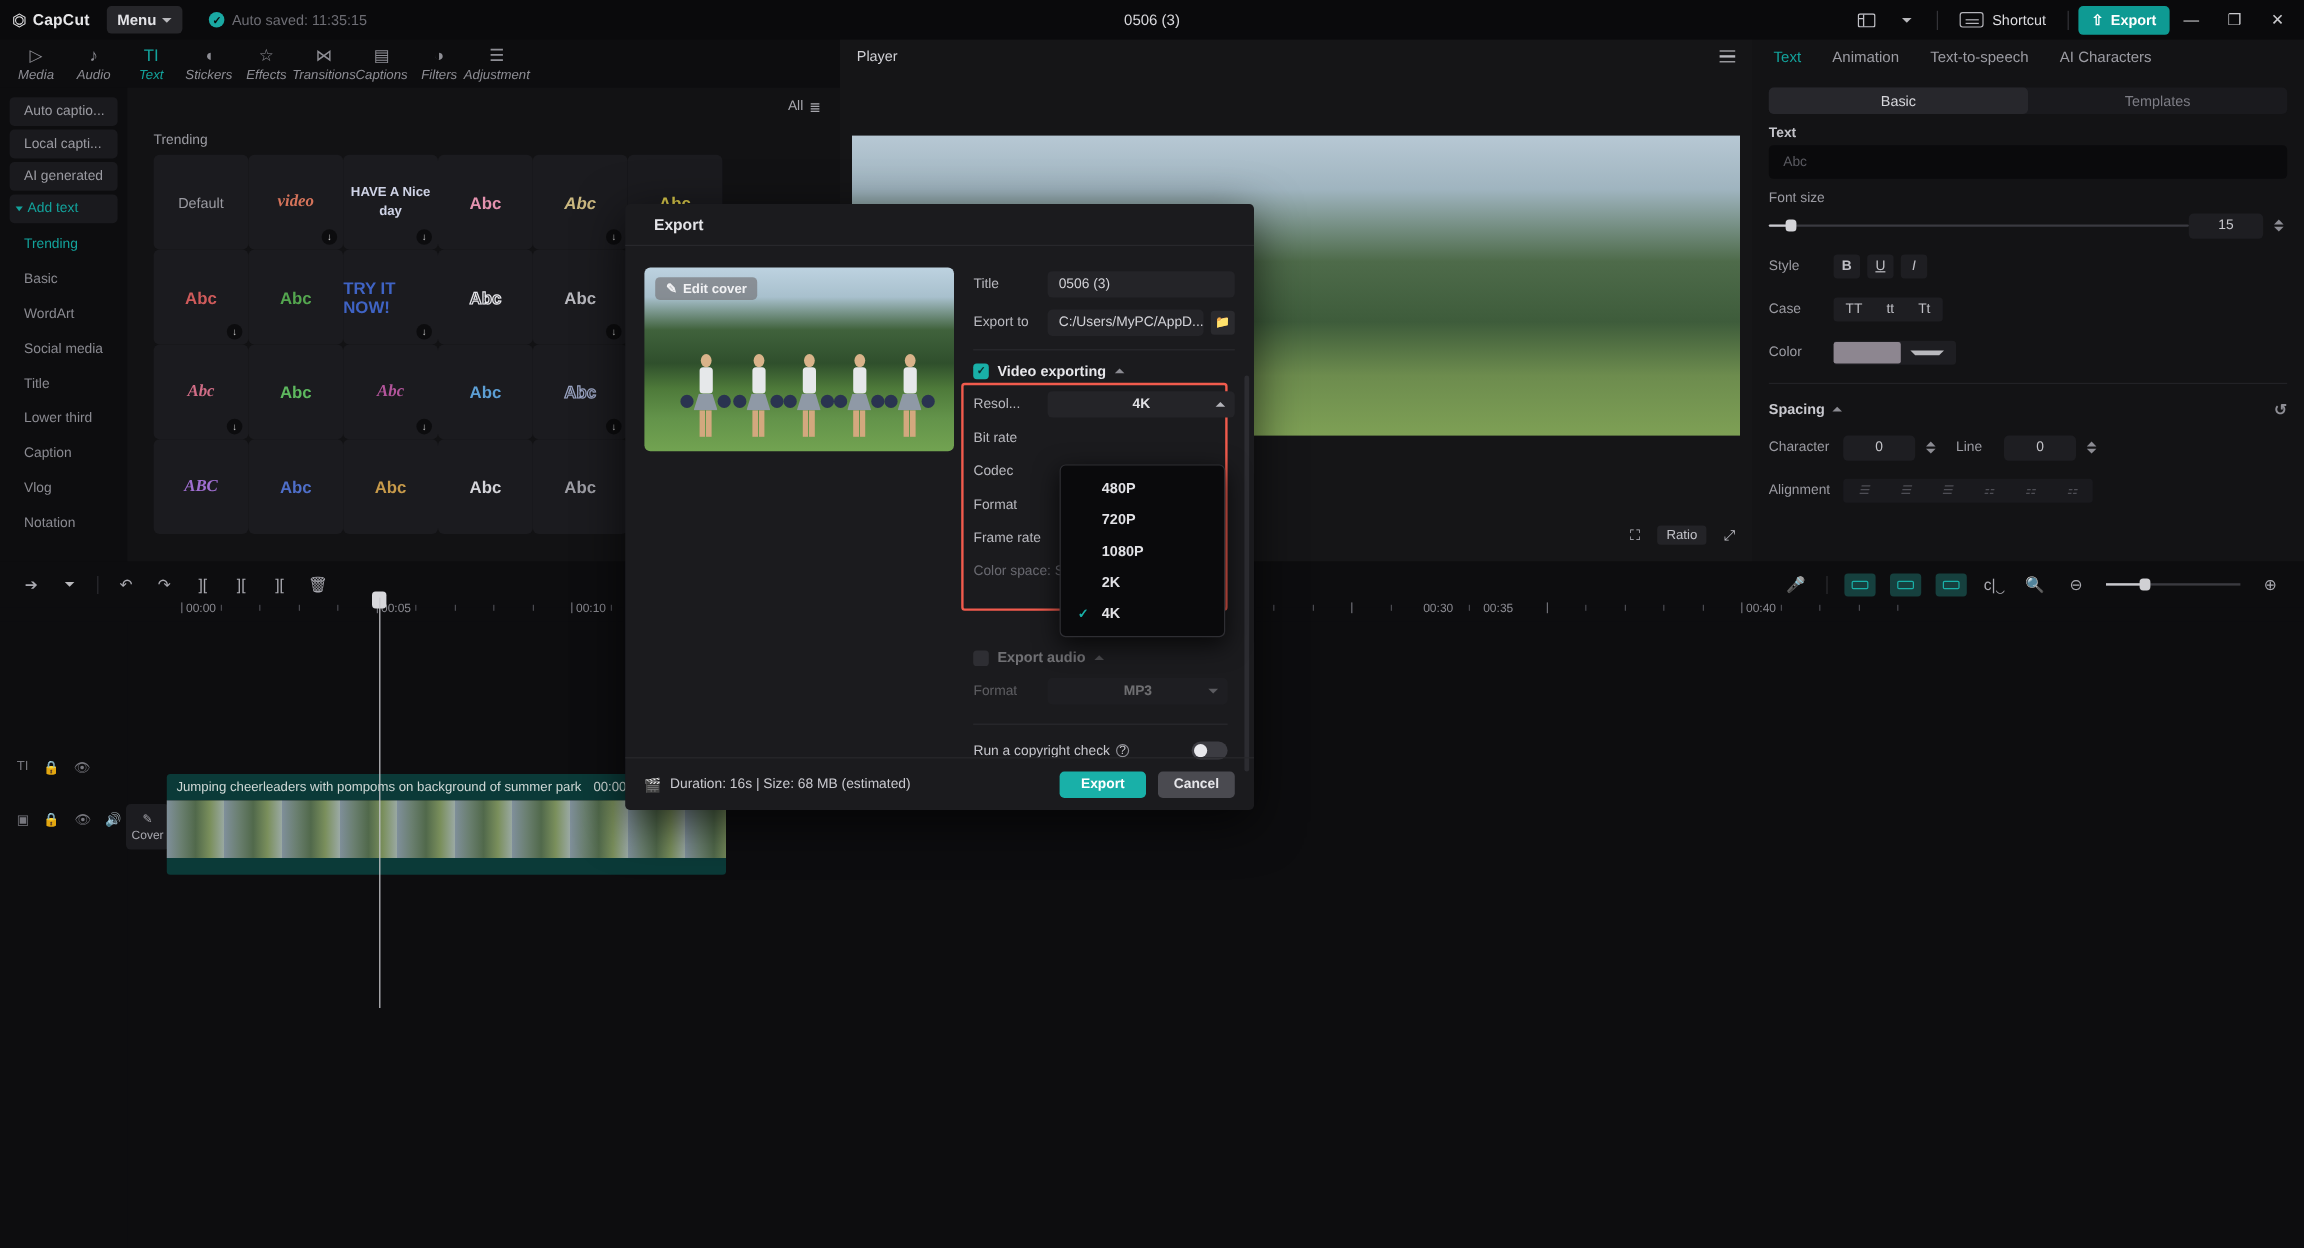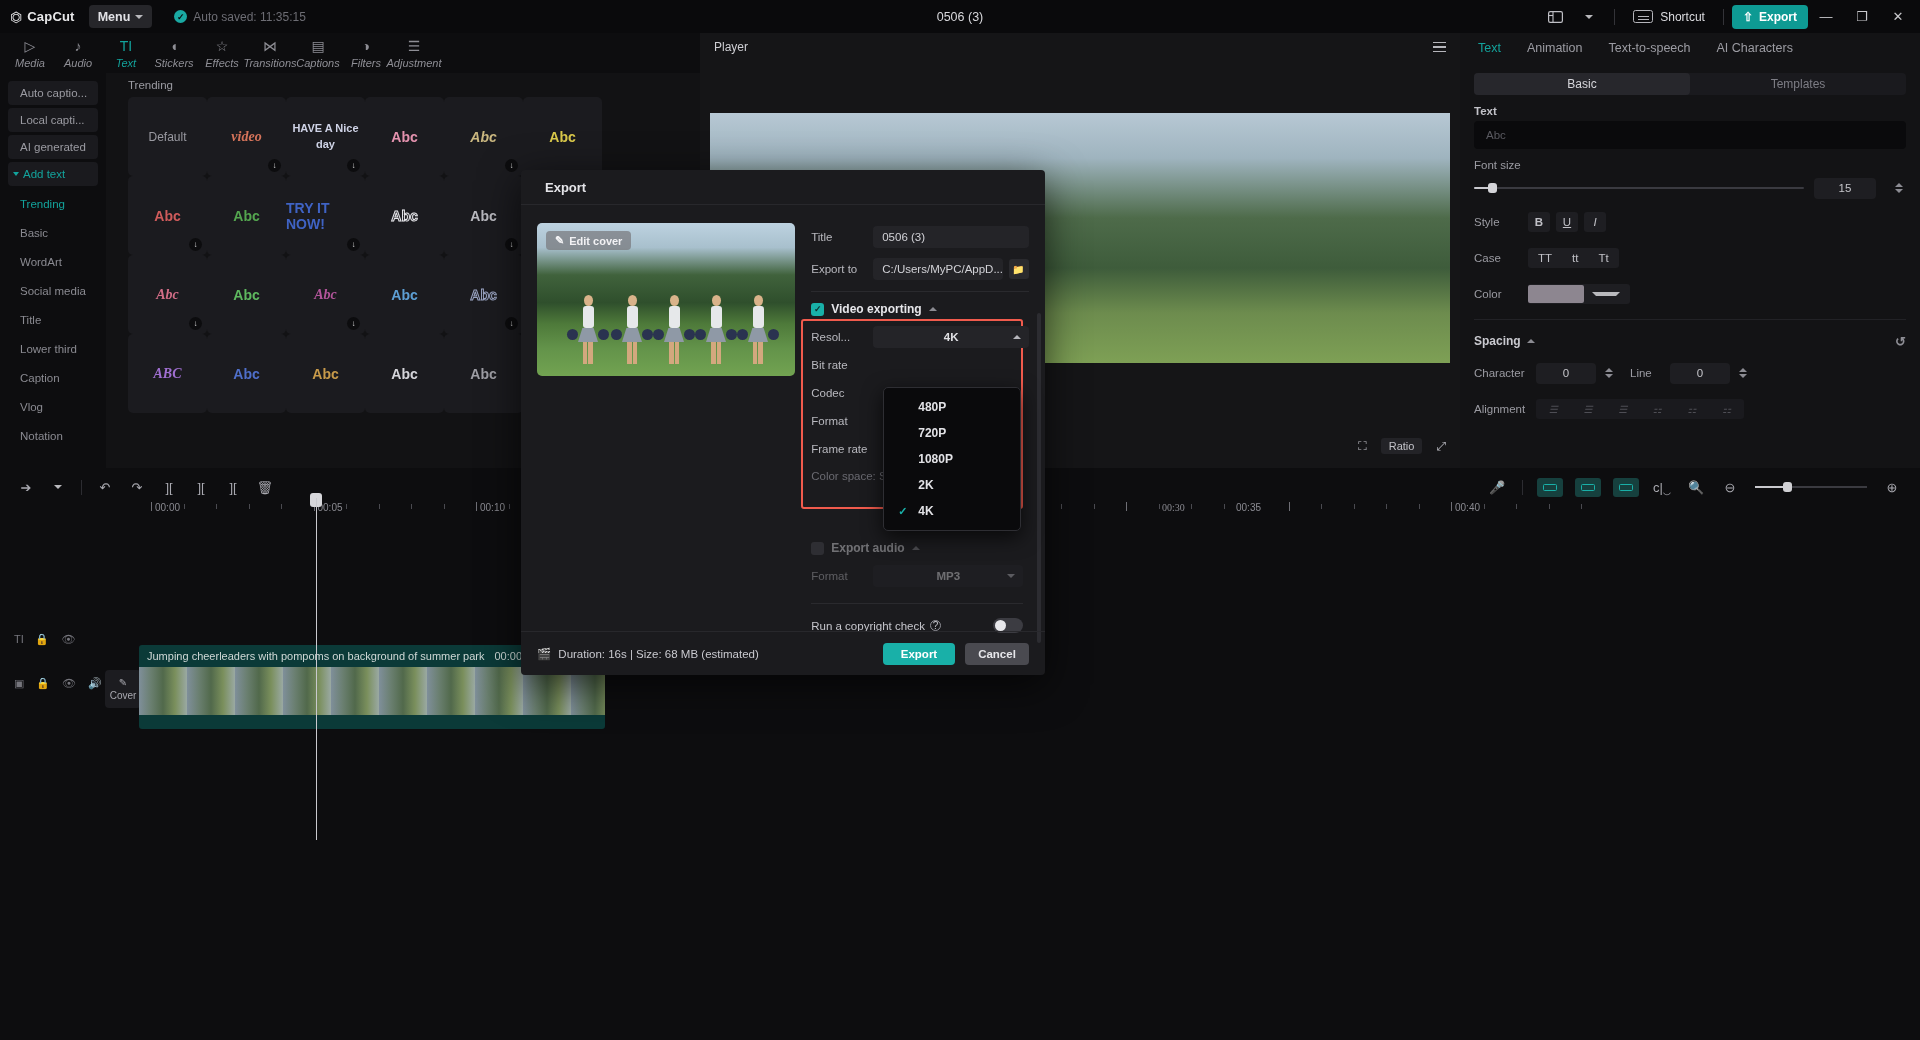--- a/index.html
+++ b/index.html
@@ -103,21 +103,21 @@
   .rp-seg div { flex:1;display:flex;align-items:center;justify-content:center;font-size:12px;color:#7d7d85;cursor:pointer;border-radius:4px; }
   .rp-seg div.on { background:#27272c;color:#d6d6db; }
   .rp-lbl { padding:10px 0 4px 14px; font-size:11.5px; color:#c2c2c8; font-weight:600; }
   .rp-textbox { margin:0 14px; height:28px;background:#0a0a0c;border-radius:4px;display:flex;align-items:center;padding-left:12px;font-size:11.5px;color:#5a5a61;cursor:text; }
   .rp-row { display:flex;align-items:center;padding:0 14px;height:30px;margin-top:6px; }
   .rp-row .k { width:54px;font-size:11.5px;color:#9b9ba2; }
   .rp-select { width:148px;height:22px;background:#1e1e22;border-radius:4px;display:flex;align-items:center;padding-left:10px;font-size:11.5px;color:#c3c3c9;cursor:pointer; }
   .spin { width:14px;height:20px;margin-left:6px;display:flex;flex-direction:column;align-items:center;justify-content:center;gap:2px;cursor:pointer; }
   .spin .u { width:0;height:0;border-left:4px solid transparent;border-right:4px solid transparent;border-bottom:4px solid #8c8c93; }
   .spin .d { width:0;height:0;border-left:4px solid transparent;border-right:4px solid transparent;border-top:4px solid #8c8c93; }
-  .slider-row { display:flex;align-items:center;padding:0 14px;gap:10px;height:26px; }
+  .slider-row { display:flex;align-items:center;padding:0 14px;gap:0;height:26px; }
   .track { flex:1;height:2px;background:#3a3a40;position:relative;border-radius:2px; }
   .knob { position:absolute;left:14px;top:-4px;width:9px;height:10px;background:#d4d4d8;border-radius:3px; }
   .track .fill { position:absolute;left:0;top:0;height:2px;width:16px;background:#c9c9ce;border-radius:2px; }
   .num-box { width:62px;height:21px;background:#1e1e22;border-radius:4px;display:flex;align-items:center;justify-content:center;font-size:11.5px;color:#c6c6cb; }
   .sbtn { width:22px;height:20px;background:#1e1e22;border-radius:3px;display:flex;align-items:center;justify-content:center;font-size:11.5px;color:#c0c0c6;margin-right:6px;cursor:pointer; }
   .case-group { height:20px;background:#1e1e22;border-radius:3px;display:flex;align-items:center; }
   .case-group span { padding:0 10px;font-size:11.5px;color:#c0c0c6;cursor:pointer; }
   .color-sw { width:56px;height:18px;background:#8d8690;border-radius:2px;cursor:pointer; }
   .hr { height:1px;background:#222226;margin:10px 14px; }
   .sec-hd { display:flex;align-items:center;justify-content:space-between;padding:0 14px;font-size:12px;color:#c9c9cf;font-weight:600;height:22px; }
@@ -354,20 +354,26 @@
       </div>
     <div class="lb-sub">
         <span>Vlog</span>
       </div>
     <div class="lb-sub">
         <span>Notation</span>
       </div>
   </div>
 
   <div class="gridpane">
+    <div class="grid-top">
+      <div class="allfilter">
+        <span>All</span>
+        <span>≣</span>
+      </div>
+    </div>
     <div class="sec-title">Trending</div>
     <div class="cards" id="cards">
         <div class="card">
           <span class="cap-txt" style="color: rgb(154, 154, 161); font-size: 12px; font-weight: 400;">Default</span>
         </div>
         <div class="card">
           <span class="cap-txt" style="color: rgb(212, 115, 90); font-style: italic; font-family: &quot;Liberation Serif&quot;, serif;">video</span>
           <span class="dl">↓</span>
         </div>
         <div class="card">
@@ -621,21 +627,21 @@
       <div class="tick" style="left: 760px;"></div>
       <div class="tick" style="left: 792.5px;"></div>
       <div class="tick" style="left: 825px;"></div>
       <div class="tick major" style="left: 857.5px;"></div>
       <div class="tick-lbl" style="left: 861.5px;">00:25</div>
       <div class="tick" style="left: 890px;"></div>
       <div class="tick" style="left: 922.5px;"></div>
       <div class="tick" style="left: 955px;"></div>
       <div class="tick" style="left: 987.5px;"></div>
       <div class="tick major" style="left: 1020px;"></div>
-      <div class="tick-lbl" style="left: 1056px; font-family: Liberation Serif, serif;">00:30</div>
+      <div class="tick-lbl" style="left: 1080px;">00:30</div>
       <div class="tick" style="left: 1052.5px;"></div>
       <div class="tick" style="left: 1085px;"></div>
       <div class="tick" style="left: 1117.5px;"></div>
       <div class="tick" style="left: 1150px;"></div>
       <div class="tick major" style="left: 1182.5px;"></div>
       <div class="tick-lbl" style="left: 1130px;">00:35</div>
       <div class="tick" style="left: 1215px;"></div>
       <div class="tick" style="left: 1247.5px;"></div>
       <div class="tick" style="left: 1280px;"></div>
       <div class="tick" style="left: 1312.5px;"></div>

